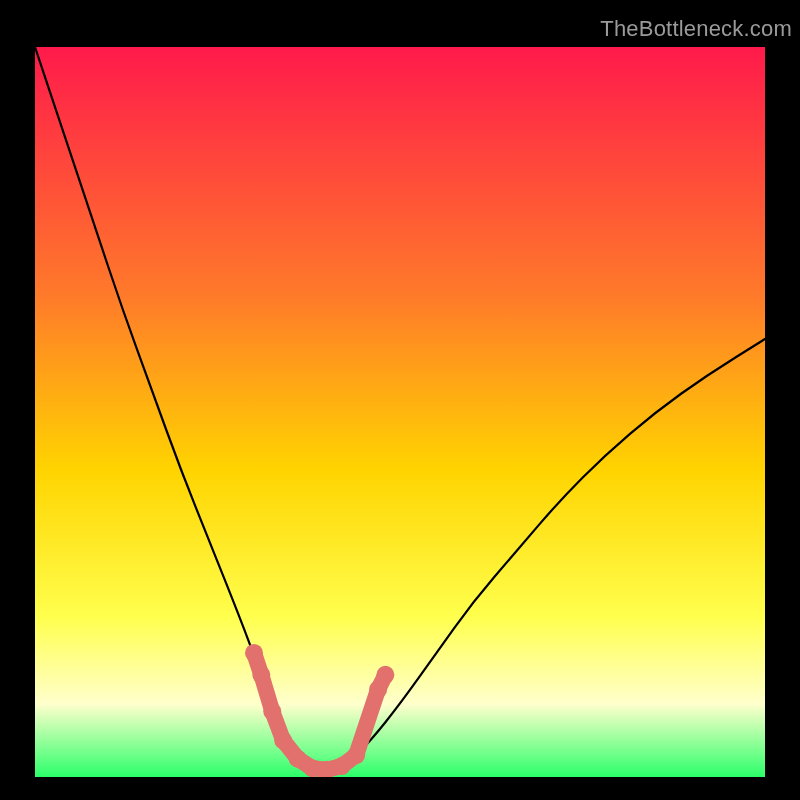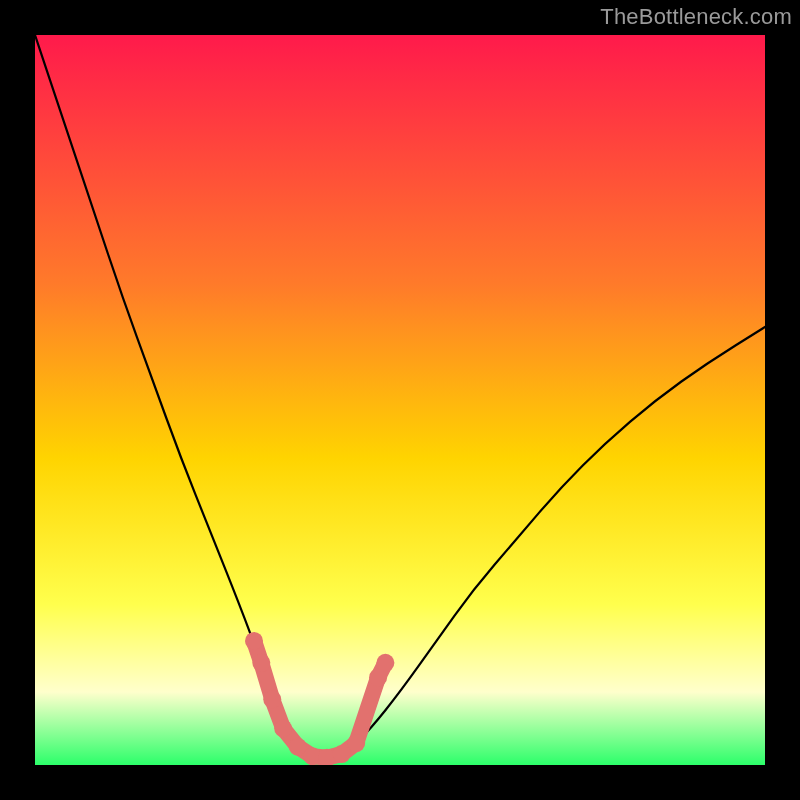--- a/index.html
+++ b/index.html
@@ -7,21 +7,21 @@
     padding: 0;
     width: 800px;
     height: 800px;
     overflow: hidden;
     background: #000;
     font-family: Arial, Helvetica, sans-serif;
   }
   .frame {
     position: absolute;
     left: 0;
-    top: 0;
+    top: 12px;
     width: 800px;
     height: 696px;
     background: #000;
   }
   .plot-area {
     position: absolute;
     left: 35px;
     top: 35px;
     width: 730px;
     height: 730px;

